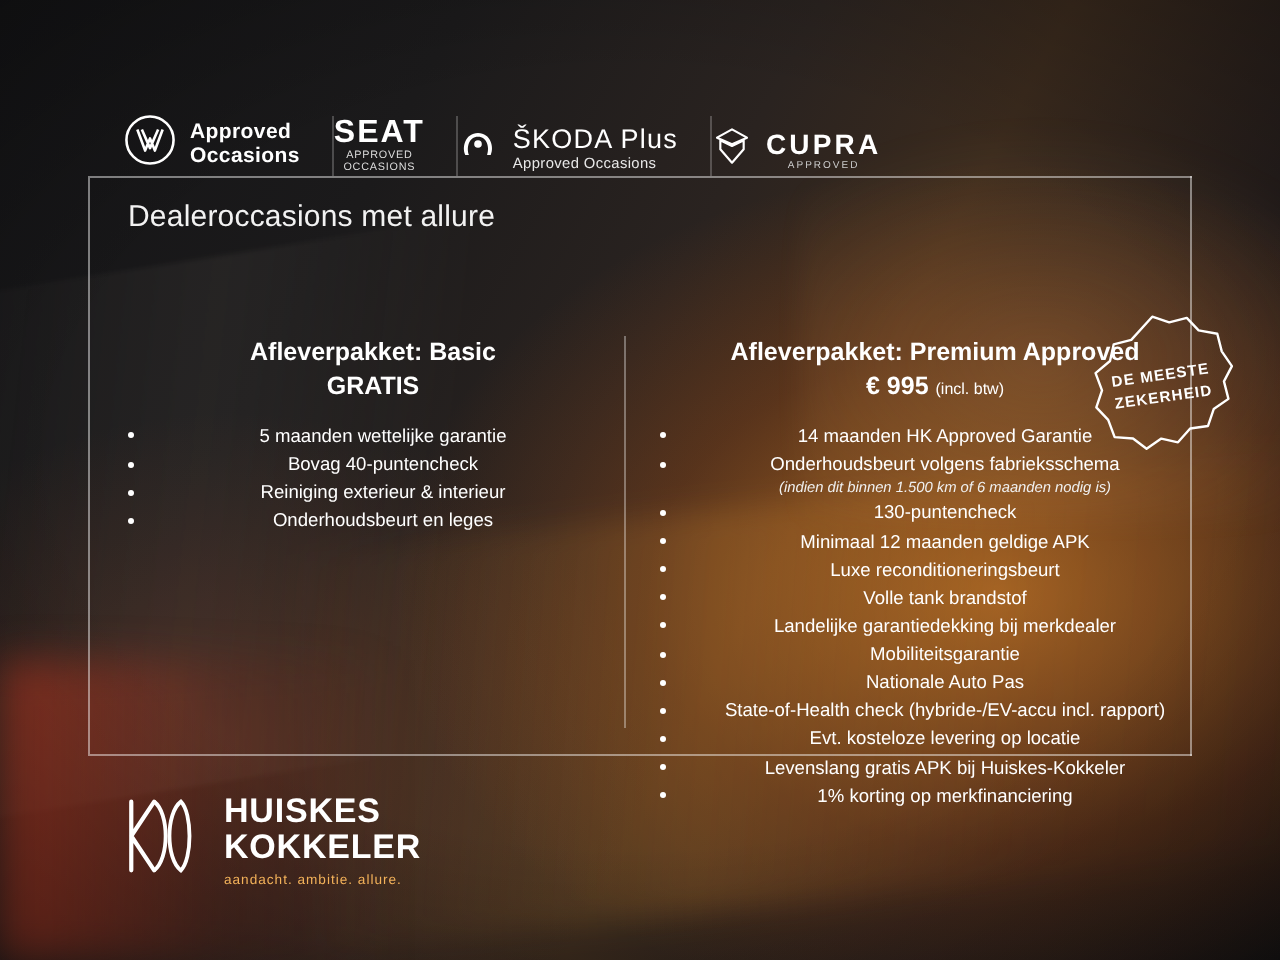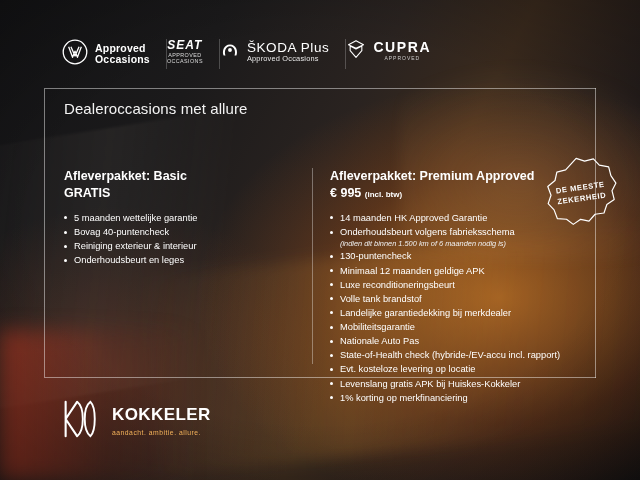--- a/index.html
+++ b/index.html
@@ -47,41 +47,40 @@
   }
   .vignette {
     position: absolute; inset: 0;
     background: radial-gradient(ellipse 640px 430px at 50% 48%, rgba(0,0,0,0) 45%, rgba(0,0,0,0.55) 100%);
     pointer-events: none;
   }
 
   
   .brandbar {
     position: absolute; left: 0; top: 0; width: 578px; height: 88px;
-    display: flex; align-items: flex-start;
+    display: flex; align-items: flex-end;
     padding-left: 62px;
     gap: 0px;
-    margin-top: 39px;
   }
   .brand {
     display: flex; align-items: center;
     color: #ffffff;
     padding-right: 16px;
   }
   .brand-sep {
     width: 1px; height: 30px;
     background: rgba(255,255,255,0.22);
   }
   .logo-mark { margin-right: 7px; }
   .brand-text { line-height: 1.08; }
   .brand-text .l1 { font-size: 10.5px; font-weight: bold; letter-spacing: .2px; }
   .brand-text .l2 { font-size: 10.5px; font-weight: bold; letter-spacing: .2px; }
   .brand-text .sub { font-size: 7.4px; font-weight: normal; letter-spacing: .2px; color: #e8e8e8; }
   .skoda-word { font-size: 13.5px; font-weight: normal; letter-spacing: .6px; }
-  .seat-word { font-size: 12px; font-weight: bold; letter-spacing: 1px; font-style: italic; }
+  .seat-word { font-size: 16px; font-weight: bold; letter-spacing: 1px; }
   .seat-sub { font-size: 5.4px; letter-spacing: .4px; color: #ddd; text-align: center; margin-top: 1px; }
   .cupra-word { font-size: 14px; font-weight: bold; letter-spacing: 1.6px; }
   .cupra-sub { font-size: 5px; letter-spacing: 1px; color: #ccc; margin-top: 1px; }
 
   
   .frame {
     position: absolute; left: 44px; top: 88px;
     width: 552px; height: 290px;
     border: 1px solid rgba(255,255,255,0.45);
     border-right: none;
@@ -99,32 +98,32 @@
   }
   .kicker {
     font-size: 15px; font-weight: normal; color: #f2f2f2; letter-spacing: .1px;
   }
   .title {
     font-size: 20px; font-weight: bold; color: #fff; margin-top: 6px; letter-spacing: .1px;
   }
 
   
   .col {
-    position: absolute; color: #fff;
+    position: absolute; color: #fff; text-align: center;
   }
   .col-left { left: 64px; top: 168px; width: 245px; }
   .col-right { left: 330px; top: 168px; width: 275px; }
   .divider {
     position: absolute; left: 312px; top: 168px;
     width: 1px; height: 196px;
     background: rgba(255,255,255,0.35);
   }
   .col-title { font-size: 12.5px; font-weight: bold; line-height: 1.35; }
   .col-price { font-size: 12.5px; font-weight: bold; margin-top: 1px; }
-  .col-price .small { font-size: 8px; font-weight: bold; }
+  .col-price .small { font-size: 8px; font-weight: normal; }
   ul.list { list-style: none; margin-top: 11px; }
   ul.list li {
     position: relative;
     font-size: 9.3px;
     line-height: 1.52;
     padding-left: 10px;
     color: #fff;
   }
   ul.list li::before {
     content: "";
@@ -285,18 +284,19 @@
 
   <div class="footer">
     <span class="hk-mark">
       <svg width="42" height="42" viewBox="0 0 44 44">
         <path d="M8 4 L8 40 M8 22 L20 4 M8 22 L20 40" fill="none" stroke="#fff" stroke-width="2.2" stroke-linecap="round"></path>
         <path d="M34 4 C40 10 40 34 34 40 C26 34 26 10 34 4 Z" fill="none" stroke="#fff" stroke-width="2"></path>
         <path d="M20 4 C28 10 28 34 20 40" fill="none" stroke="#fff" stroke-width="2"></path>
       </svg>
     </span>
     <span class="hk-text">
+      <div class="n1">HUISKES</div>
       <div class="n2">KOKKELER</div>
       <div class="tag">aandacht. ambitie. allure.</div>
     </span>
   </div>
 
 </div>
 
 </body></html>

